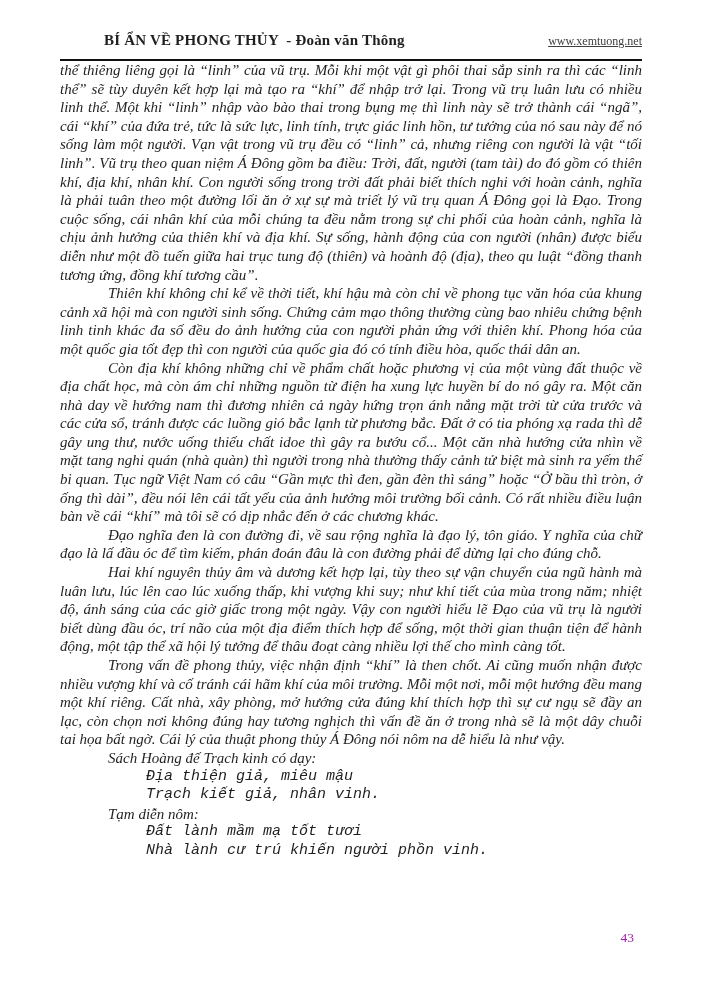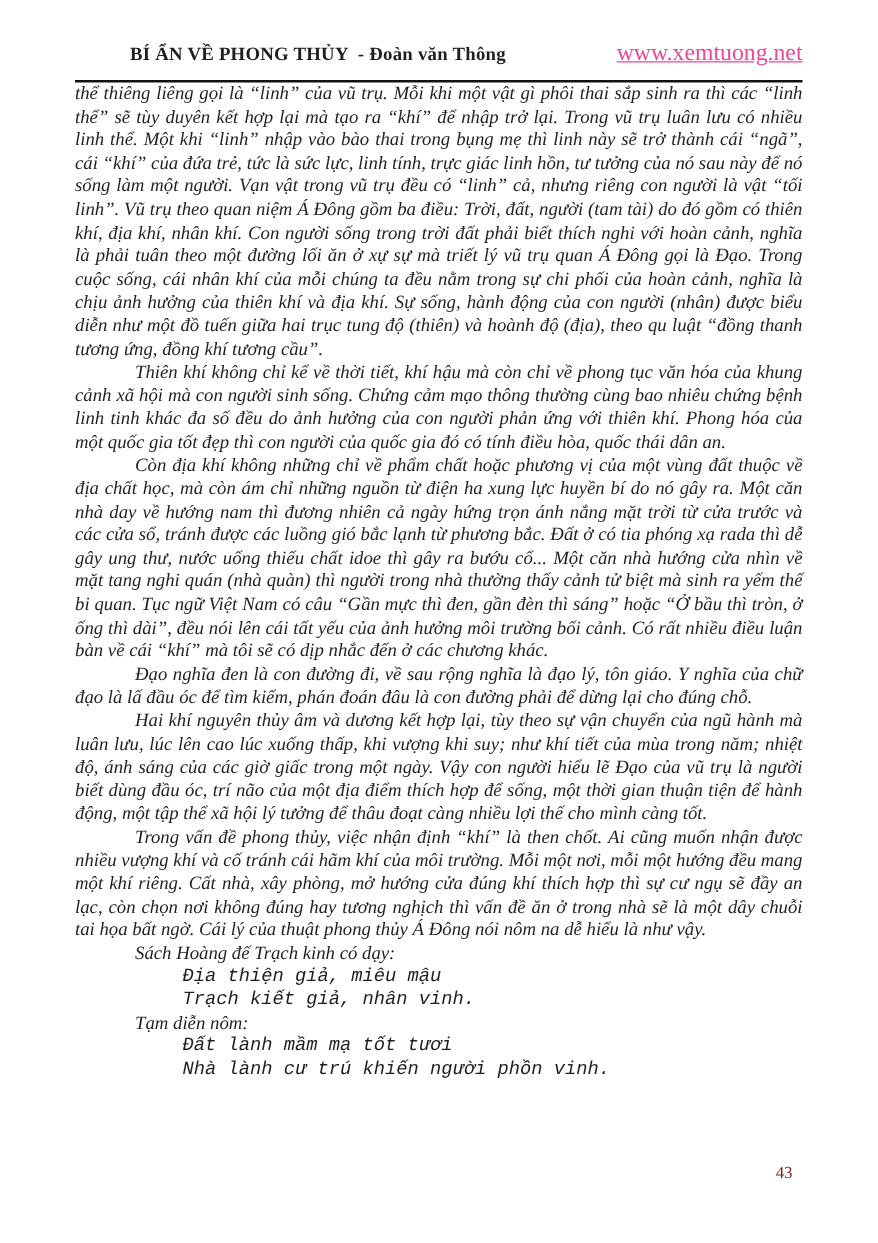--- a/index.html
+++ b/index.html
@@ -23,22 +23,22 @@
     padding-left:4px;
     margin-left:40px;
   }
   .book-title{
     font-weight:bold;
     font-size:15px;
     letter-spacing:0.2px;
     white-space:pre;
   }
   .site-link{
-    font-size:19px;
-    color:#ec4899;
+    font-size:12px;
+    color:#404040;
     text-decoration:underline;
     cursor:pointer;
   }
   .header-rule{
     border:none;
     border-top:2px solid #111111;
     margin:10px 0 0 0;
   }
   .body-text{
     margin-top:0;
@@ -50,21 +50,21 @@
   .blk{margin:0;}
   .continuation{text-align:justify;}
   .paragraph{text-align:justify;text-indent:48px;}
   .line1{padding-left:48px;font-style:italic;}
   .line2{padding-left:86px;font-family:Liberation Mono, monospace;}
   .page-number{
     position:absolute;
     top:930px;
     right:68px;
     font-size:13.5px;
-    color:#7f1d1d;
+    color:#a21caf;
   }
 </style>
 </head>
 <body>
 
 <div class="page">
 
   <div class="header-row">
     <span class="book-title">BÍ ẨN VỀ PHONG THỦY  - Đoàn văn Thông</span>
     <span class="site-link">www.xemtuong.net</span>

